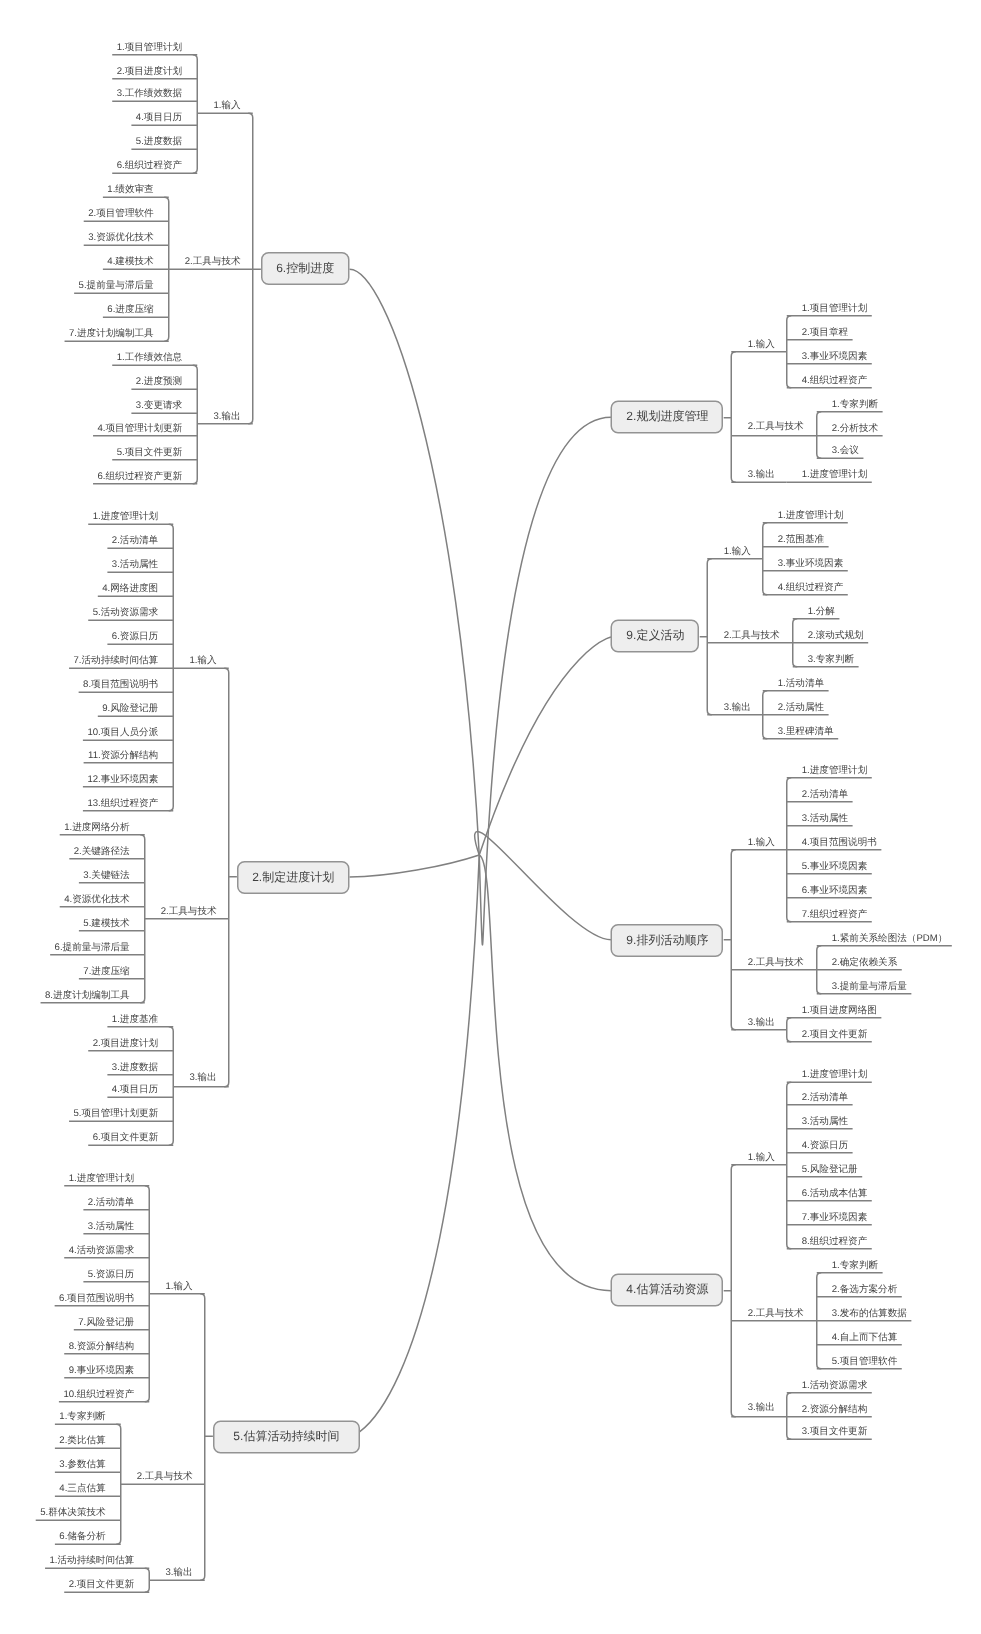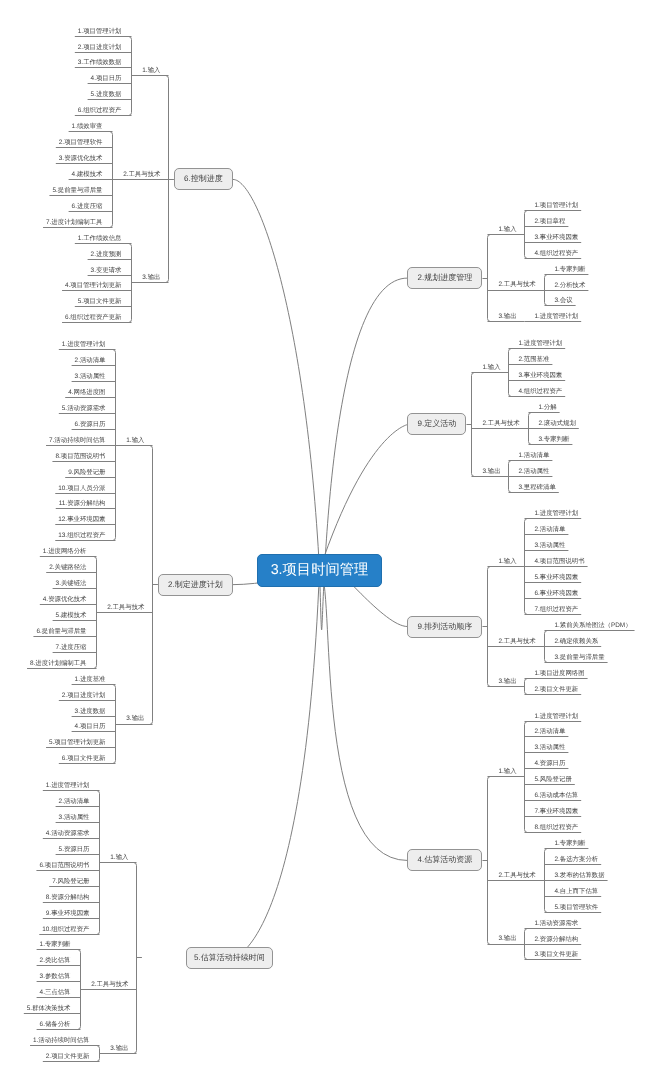--- a/index.html
+++ b/index.html
@@ -206,21 +206,20 @@
       <path d="M 62.03125 322.5 L 131.5 322.5" fill="none" stroke="#808080" stroke-width="1"></path>
       <path d="M 319.5 570 C 326.62869 803.784111575 307.14126 278.09825 407.4 278.09825" fill="none" stroke="#808080" stroke-width="1"></path>
       <path d="M 319.5 570 C 370.98303 417.6991734499999 415.46043 424.4247499999999 407.4 424.4247499999999" fill="none" stroke="#808080" stroke-width="1"></path>
       <path d="M 319.5 570 C 300.23232 513.7402118250002 376.89869999999996 626.5027499999998 407.4 626.5027499999998" fill="none" stroke="#808080" stroke-width="1"></path>
       <path d="M 319.5 570 C 336.2889 577.5514075 311.30772 860.4387499999996 407.4 860.4387499999996" fill="none" stroke="#808080" stroke-width="1"></path>
       <path d="M 319.5 570 C 302.892 975.6389515999999 222.81895 957.9485 233 957.9485" fill="none" stroke="#808080" stroke-width="1"></path>
       <path d="M 319.5 570 C 297.875 577.316875 258.95 584.63375 233 584.63375" fill="none" stroke="#808080" stroke-width="1"></path>
       <path d="M 319.5 570 C 305.91085 315.5638415 258.22339999999997 179.461 233 179.461" fill="none" stroke="#808080" stroke-width="1"></path>
     </svg>
   <div id="branch-layer"></div>
-  <div class="center-node" id="center-node" style="background: rgb(38, 128, 200); border-color: rgb(31, 111, 174); color: rgb(255, 255, 255); font-size: 14.3px; left: 257px; top: 553.5px; width: 125px; height: 33px;">3.项目时间管理</div>
 <div class="node" style="background: rgb(238, 238, 238); border-color: rgb(147, 147, 147); color: rgb(63, 63, 63); font-size: 8px; left: 407.4px; top: 267.1px; width: 75.07px; height: 22px;">2.规划进度管理</div>
     <div class="glabel" style="color: rgb(63, 63, 63); font-size: 6.4px; left: 498.47px; top: 226.69px;">1.输入</div>
     <div class="leaf" style="color: rgb(63, 63, 63); font-size: 6.4px; left: 534.5px; top: 202.9px;">1.项目管理计划</div>
     <div class="leaf" style="color: rgb(63, 63, 63); font-size: 6.4px; left: 534.5px; top: 218.9px;">2.项目章程</div>
     <div class="leaf" style="color: rgb(63, 63, 63); font-size: 6.4px; left: 534.5px; top: 234.9px;">3.事业环境因素</div>
     <div class="leaf" style="color: rgb(63, 63, 63); font-size: 6.4px; left: 534.5px; top: 250.9px;">4.组织过程资产</div>
     <div class="glabel" style="color: rgb(63, 63, 63); font-size: 6.4px; left: 498.47px; top: 282.44px;">2.工具与技术</div>
     <div class="leaf" style="color: rgb(63, 63, 63); font-size: 6.4px; left: 554.5px; top: 266.9px;">1.专家判断</div>
     <div class="leaf" style="color: rgb(63, 63, 63); font-size: 6.4px; left: 554.5px; top: 282.9px;">2.分析技术</div>
     <div class="leaf" style="color: rgb(63, 63, 63); font-size: 6.4px; left: 554.5px; top: 297.9px;">3.会议</div>
@@ -269,21 +268,21 @@
     <div class="glabel" style="color: rgb(63, 63, 63); font-size: 6.4px; left: 498.47px; top: 872.75px;">2.工具与技术</div>
     <div class="leaf" style="color: rgb(63, 63, 63); font-size: 6.4px; left: 554.5px; top: 840.9px;">1.专家判断</div>
     <div class="leaf" style="color: rgb(63, 63, 63); font-size: 6.4px; left: 554.5px; top: 856.9px;">2.备选方案分析</div>
     <div class="leaf" style="color: rgb(63, 63, 63); font-size: 6.4px; left: 554.5px; top: 872.9px;">3.发布的估算数据</div>
     <div class="leaf" style="color: rgb(63, 63, 63); font-size: 6.4px; left: 554.5px; top: 888.9px;">4.自上而下估算</div>
     <div class="leaf" style="color: rgb(63, 63, 63); font-size: 6.4px; left: 554.5px; top: 904.9px;">5.项目管理软件</div>
     <div class="glabel" style="color: rgb(63, 63, 63); font-size: 6.4px; left: 498.47px; top: 936.47px;">3.输出</div>
     <div class="leaf" style="color: rgb(63, 63, 63); font-size: 6.4px; left: 534.5px; top: 920.9px;">1.活动资源需求</div>
     <div class="leaf" style="color: rgb(63, 63, 63); font-size: 6.4px; left: 534.5px; top: 936.9px;">2.资源分解结构</div>
     <div class="leaf" style="color: rgb(63, 63, 63); font-size: 6.4px; left: 534.5px; top: 951.9px;">3.项目文件更新</div>
-    <div class="node" style="background: rgb(238, 238, 238); border-color: rgb(147, 147, 147); color: rgb(63, 63, 63); font-size: 8px; left: 141.93px; top: 946.95px; width: 87px; height: 22px; margin-left: 44px;">5.估算活动持续时间</div>
+    <div class="node" style="background: rgb(238, 238, 238); border-color: rgb(147, 147, 147); color: rgb(63, 63, 63); font-size: 8px; left: 141.93px; top: 946.95px; width: 98px; height: 22px;">5.估算活动持续时间</div>
     <div class="glabel" style="color: rgb(63, 63, 63); font-size: 6.4px; left: 110.3px; top: 854.77px;">1.输入</div>
     <div class="leaf" style="color: rgb(63, 63, 63); font-size: 6.4px; left: 45.81px; top: 782.9px;">1.进度管理计划</div>
     <div class="leaf" style="color: rgb(63, 63, 63); font-size: 6.4px; left: 58.59px; top: 798.9px;">2.活动清单</div>
     <div class="leaf" style="color: rgb(63, 63, 63); font-size: 6.4px; left: 58.59px; top: 814.9px;">3.活动属性</div>
     <div class="leaf" style="color: rgb(63, 63, 63); font-size: 6.4px; left: 45.81px; top: 830.9px;">4.活动资源需求</div>
     <div class="leaf" style="color: rgb(63, 63, 63); font-size: 6.4px; left: 58.59px; top: 846.9px;">5.资源日历</div>
     <div class="leaf" style="color: rgb(63, 63, 63); font-size: 6.4px; left: 39.42px; top: 862.9px;">6.项目范围说明书</div>
     <div class="leaf" style="color: rgb(63, 63, 63); font-size: 6.4px; left: 52.2px; top: 878.9px;">7.风险登记册</div>
     <div class="leaf" style="color: rgb(63, 63, 63); font-size: 6.4px; left: 45.81px; top: 894.9px;">8.资源分解结构</div>
     <div class="leaf" style="color: rgb(63, 63, 63); font-size: 6.4px; left: 45.81px; top: 910.9px;">9.事业环境因素</div>

